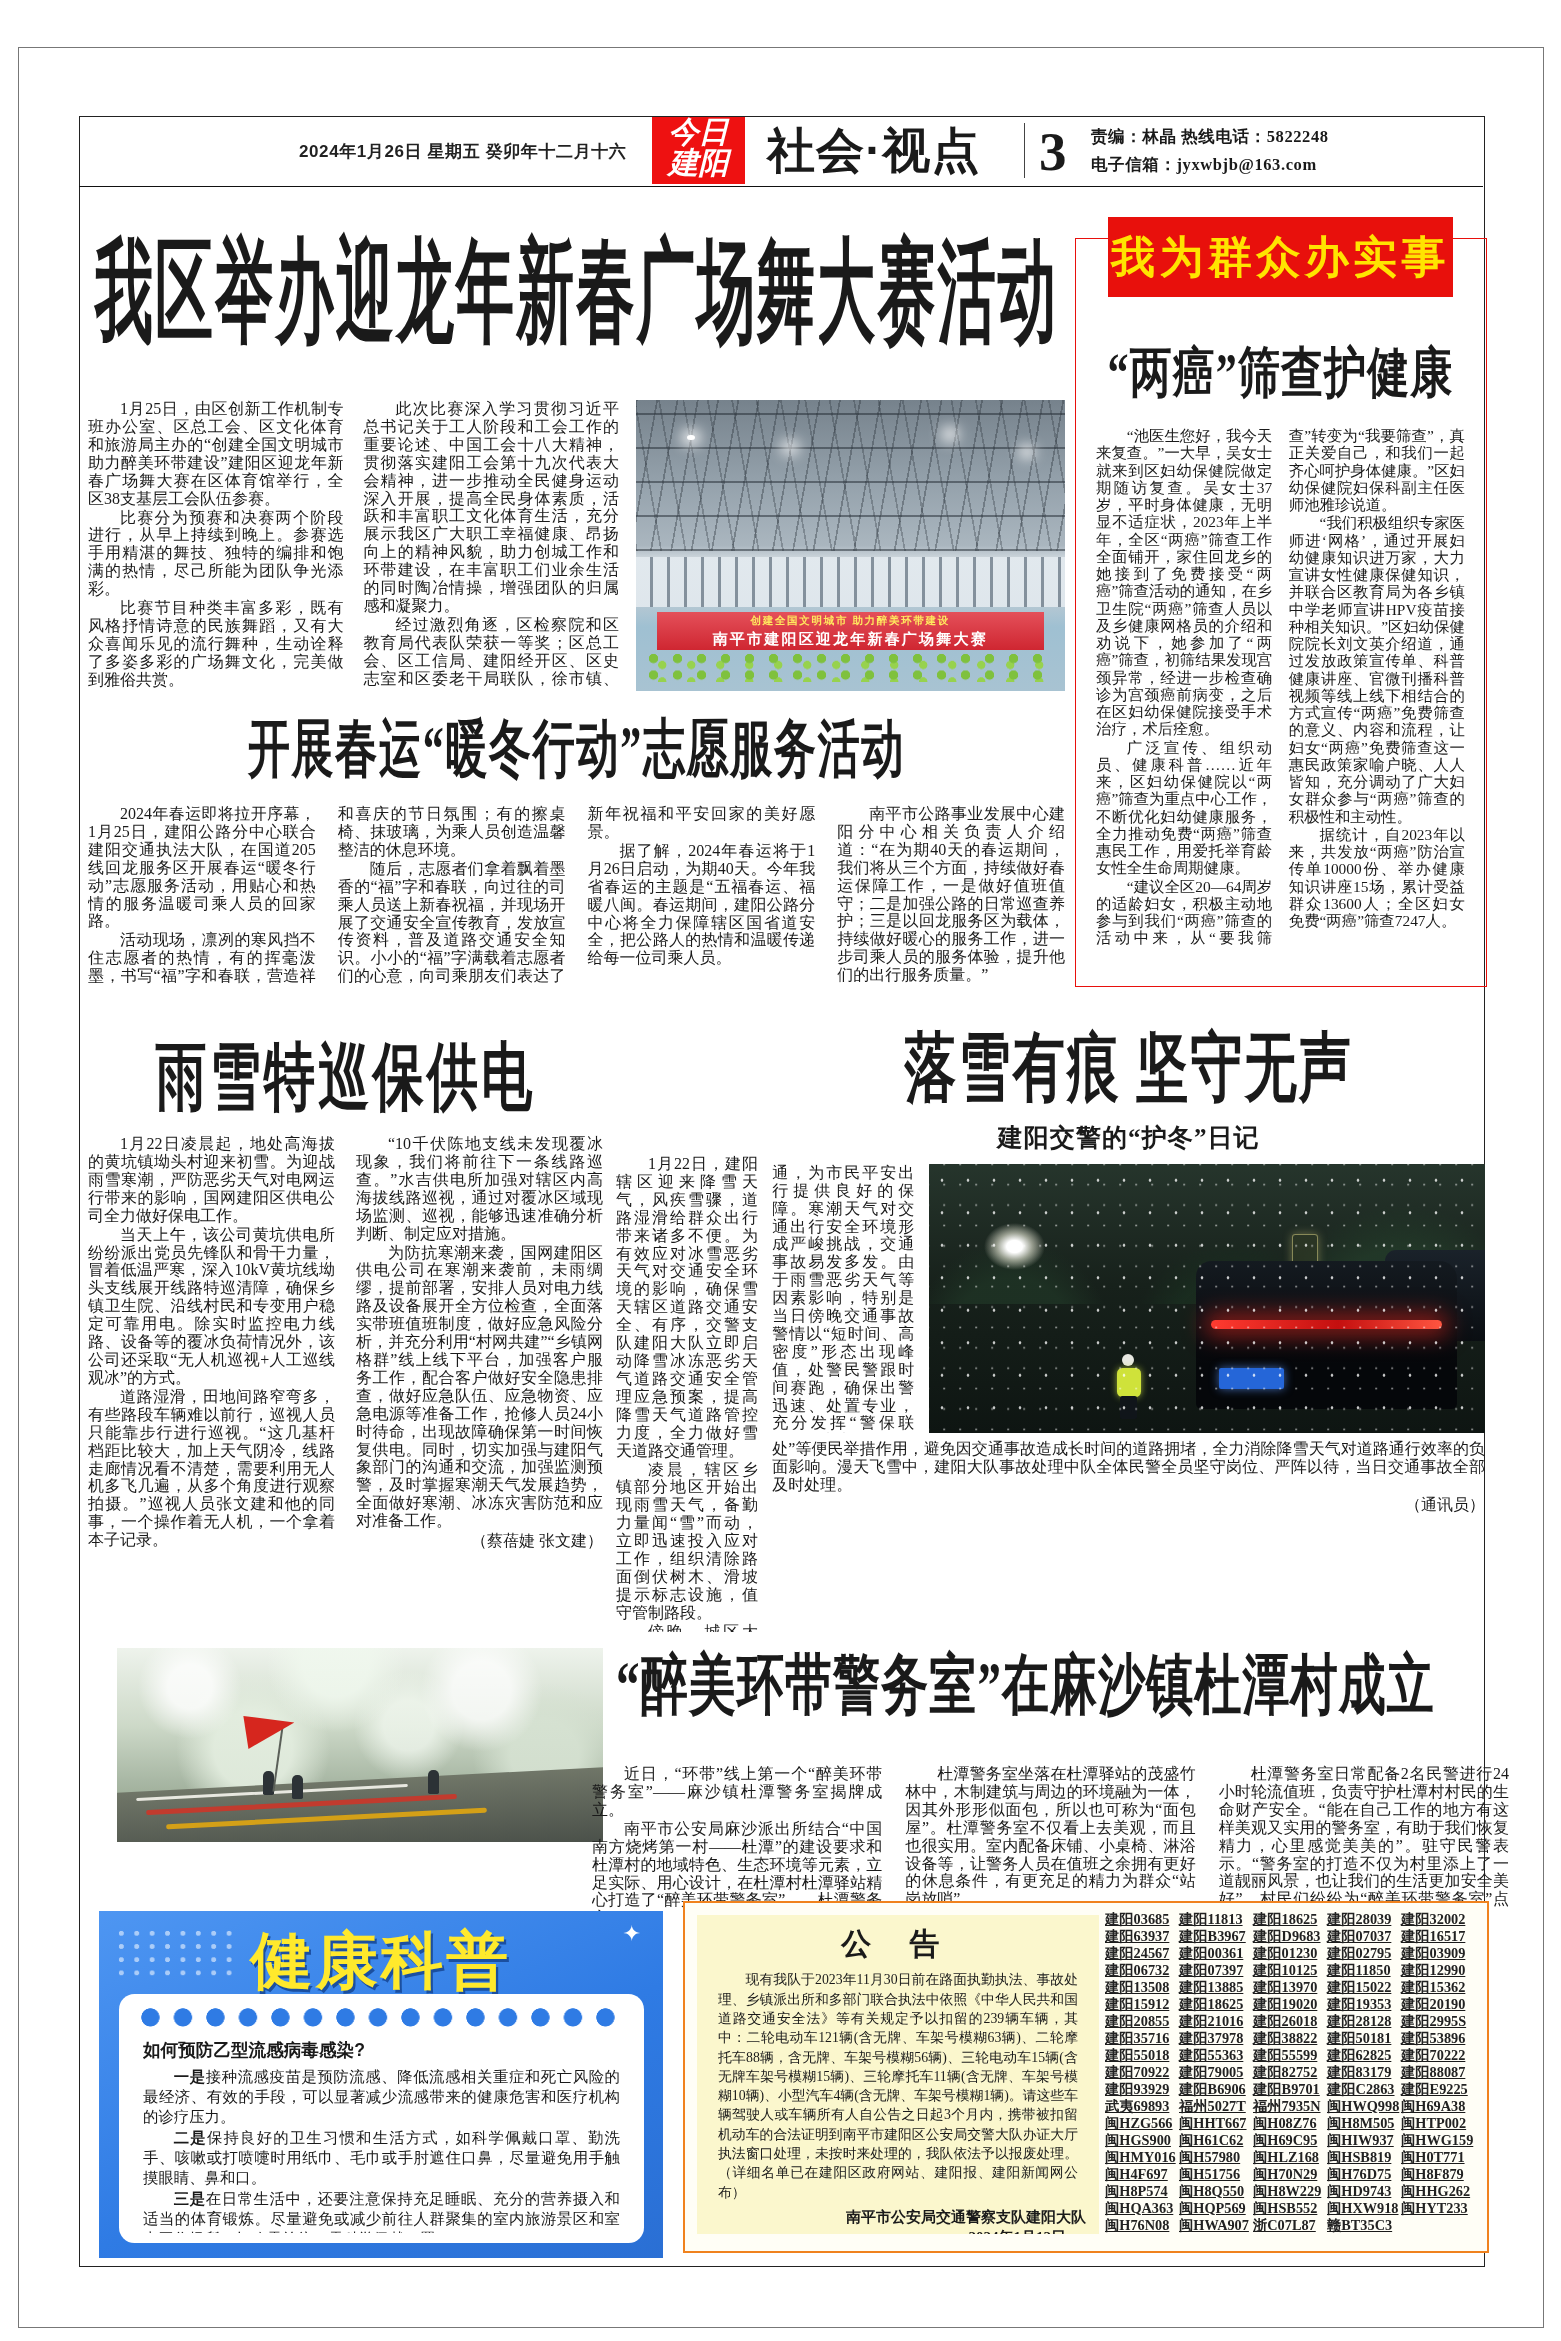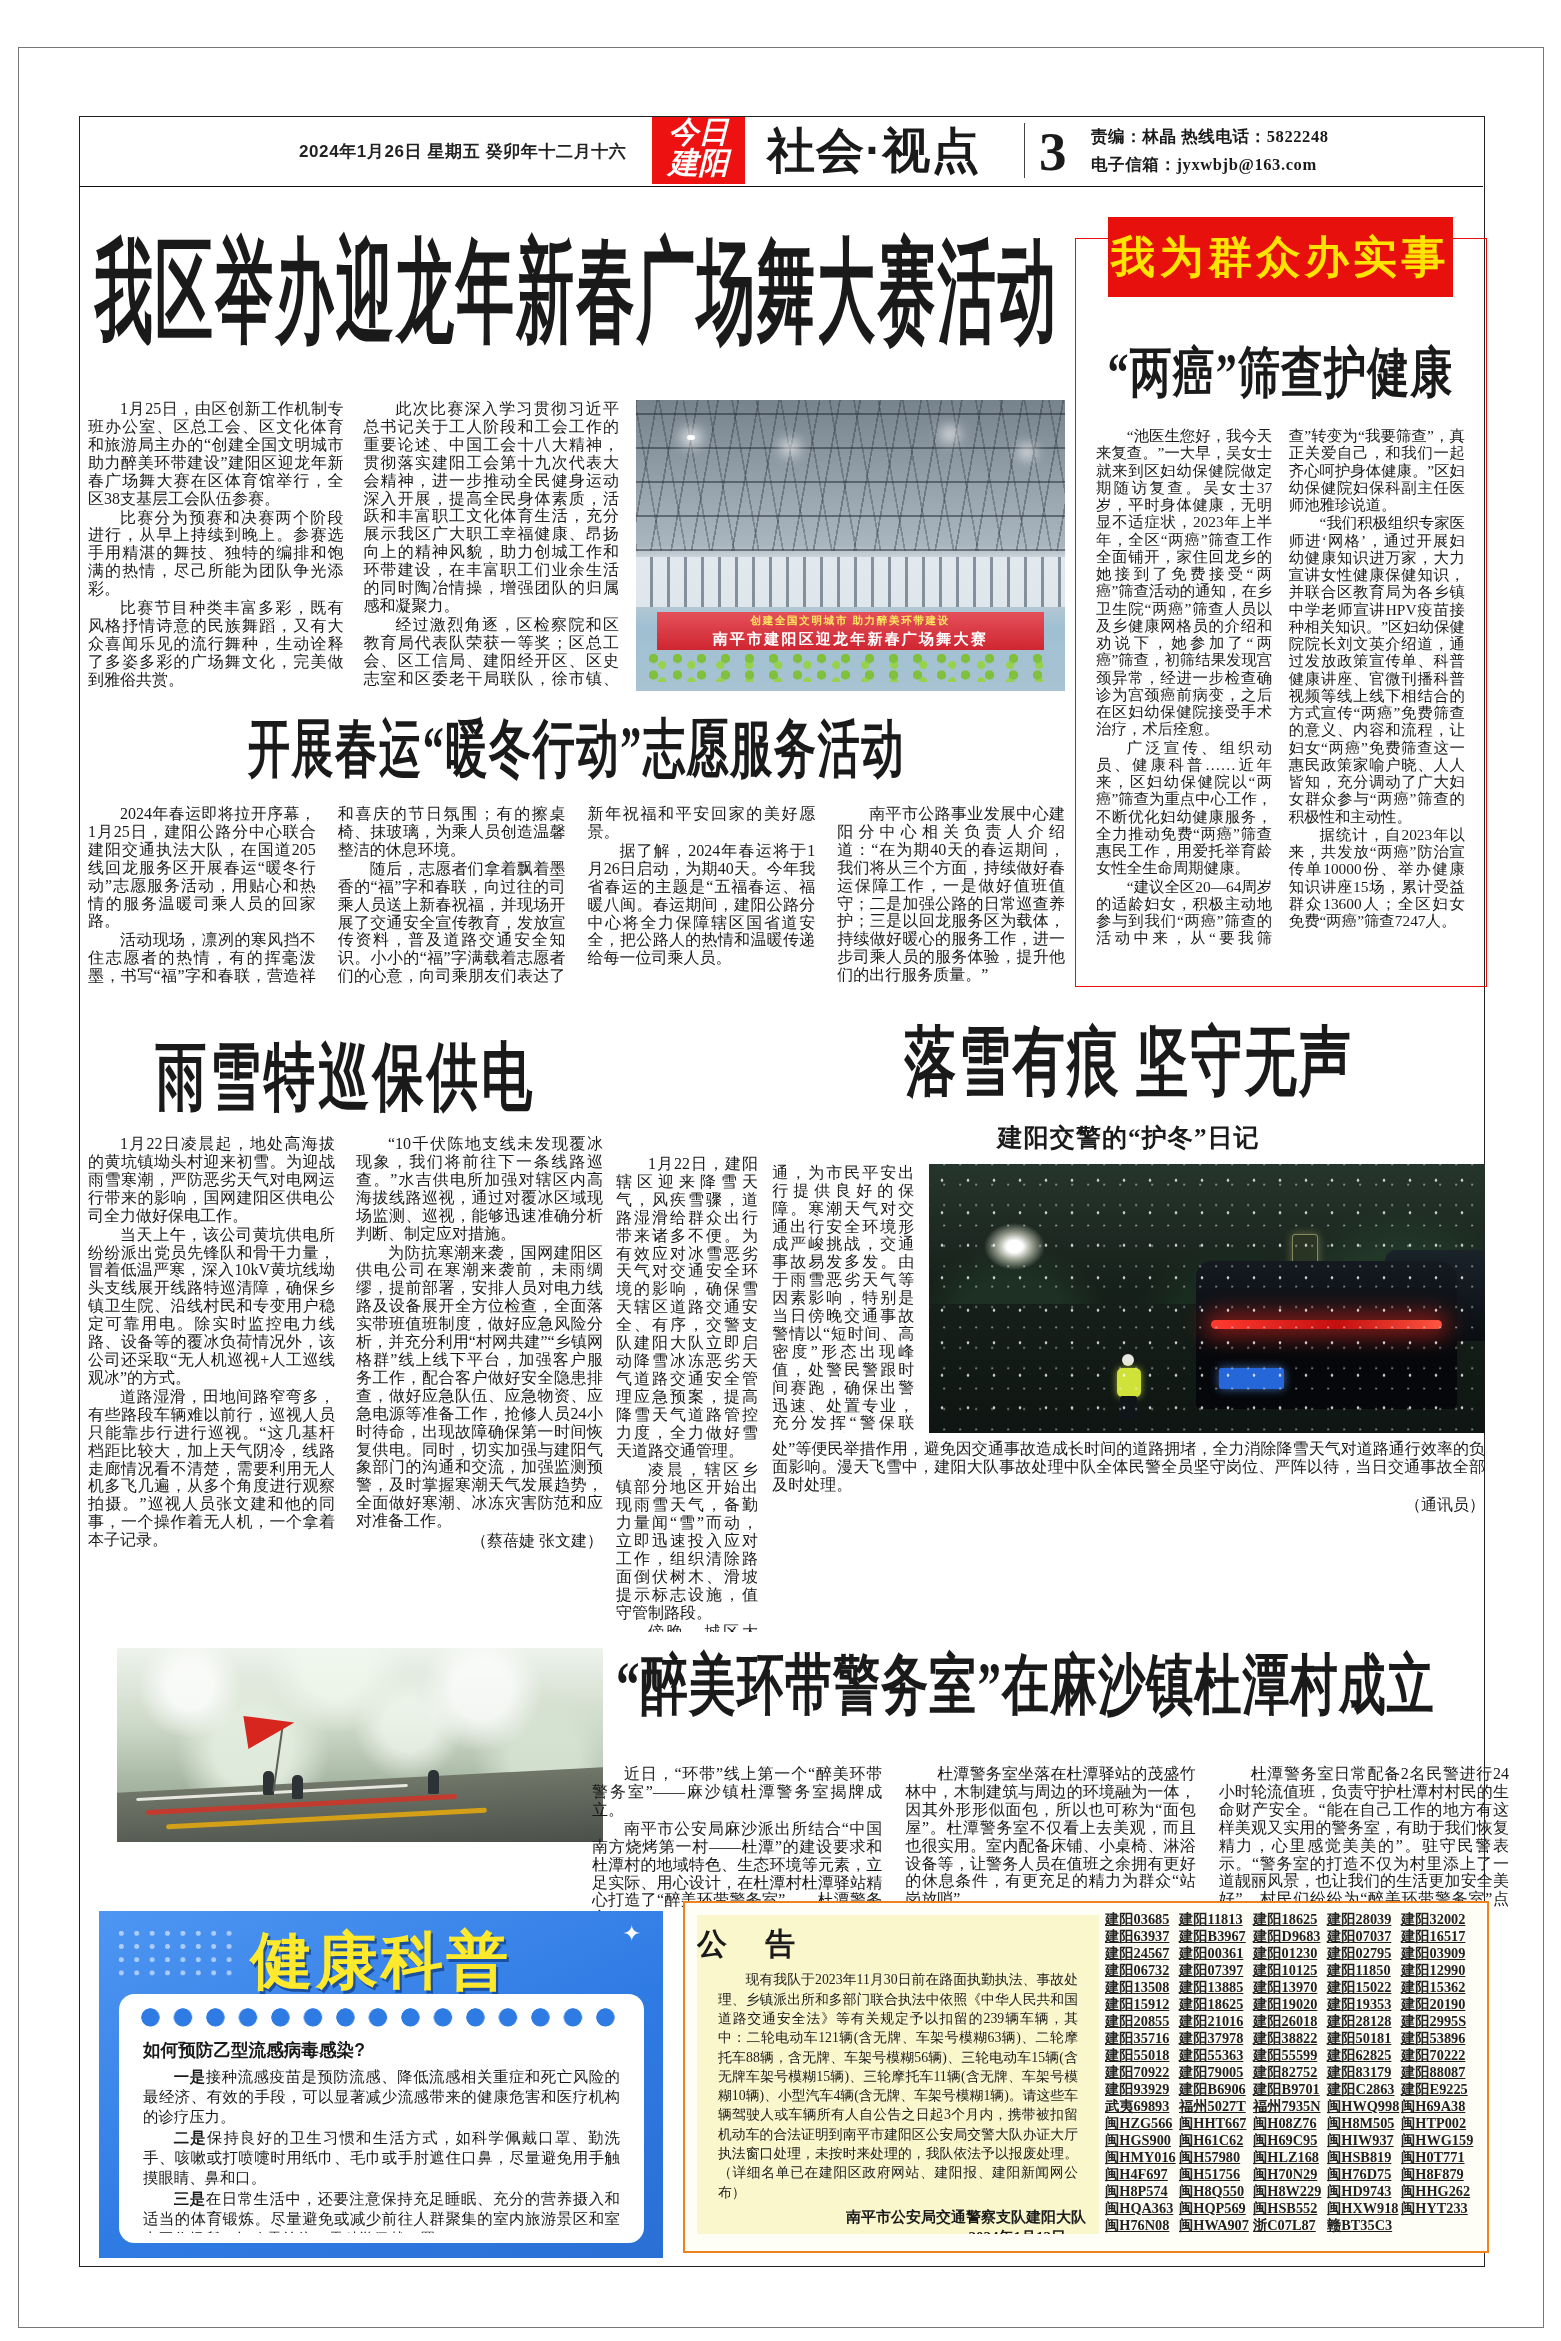--- a/index.html
+++ b/index.html
@@ -54,21 +54,21 @@
 
   
   #a3-headline{left:88px;top:1044px;width:515px;height:69px;}
   #a3-headline>span{font-size:51px;letter-spacing:3.3px;transform:scaleY(1.45);}
   #a3-body{position:absolute;left:88px;top:1135px;width:515px;height:497px;column-count:2;column-gap:21px;overflow:hidden;}
 
   
   #a4{position:absolute;left:616px;top:1016px;width:869px;height:616px;display:flex;gap:14.3px;}
   #a4-col1{width:142px;padding-top:139px;overflow:hidden;}
   #a4-right{flex:1;display:flex;flex-direction:column;}
-  #a4-headline{position:relative;height:83px;display:flex;align-items:center;justify-content:center;font-weight:900;margin-top:4.4px;}
+  #a4-headline{position:relative;height:83px;display:flex;align-items:flex-end;justify-content:center;font-weight:900;margin-top:4.4px;}
   #a4-headline>span{font-size:52px;letter-spacing:2.2px;transform:scaleY(1.45);}
   #a4-subtitle{height:44px;display:flex;align-items:center;justify-content:center;font-weight:bold;font-size:25px;margin-top:12px;letter-spacing:1.1px;}
   #a4-mid{display:flex;gap:14.3px;height:269px;margin-top:4.4px;}
   #a4-col2{width:142px;overflow:hidden;}
   #a4-below{margin-top:7.7px;}
   .cont{text-indent:0 !important;}
 
   
   #a5-headline{left:567px;top:1650px;width:917px;height:70px;}
   #a5-headline>span{font-size:47px;letter-spacing:1.1px;transform:scaleY(1.4);}
@@ -150,21 +150,21 @@
   .hb-cdots{position:absolute;left:22px;right:22px;top:14.3px;height:19px;
      background-image:radial-gradient(circle at 9.4px 9.4px,#2f7be4 0 8.8px,transparent 9.4px);background-size:32.5px 19px;background-repeat:repeat-x;}
   .hb-text{position:absolute;left:24px;right:24px;top:45px;bottom:10px;font-size:15.4px;line-height:1.32;text-align:justify;overflow:hidden;}
   .hb-text h3{margin:0 0 4.4px 0;font-size:17.6px;font-family:"Liberation Sans","DejaVu Sans",sans-serif;}
   .hb-text p{margin:0;text-indent:2em;}
   .hb-text b{font-family:"Liberation Sans","DejaVu Sans",sans-serif;}
 
   
   #notice{position:absolute;left:683px;top:1901px;width:802px;height:348px;border:2.2px solid #f0821e;background:#fffef6;}
   .nt-panel{position:absolute;left:12px;top:12px;width:402px;height:319px;background:#fbf7cd;overflow:hidden;}
-  .nt-title{font-weight:900;font-size:30px;letter-spacing:15.4px;margin:8.8px 0 5.5px 0;}
+  .nt-title{text-align:center;font-weight:900;font-size:30px;letter-spacing:15.4px;margin:8.8px 0 5.5px 0;}
   .nt-body{padding:0 21px;font-size:13.8px;line-height:1.4;text-align:justify;text-indent:2em;margin:0;}
   .nt-sig{padding:0 13px;text-align:right;font-size:15px;font-weight:bold;margin:5.5px 0 0 0;}
   .nt-sig2{padding:0 33px;text-align:right;font-size:15px;font-weight:bold;margin:1.1px 0 0 0;}
   .plates{position:absolute;left:420px;top:7.7px;width:370px;height:330px;display:flex;flex-wrap:wrap;align-content:flex-start;overflow:hidden;text-decoration:underline;}
   .plates span{width:20%;font-size:14.3px;line-height:17px;white-space:nowrap;font-weight:bold;color:#222;}
 </style>
 </head>
 <body>
 
 <div class="page">

